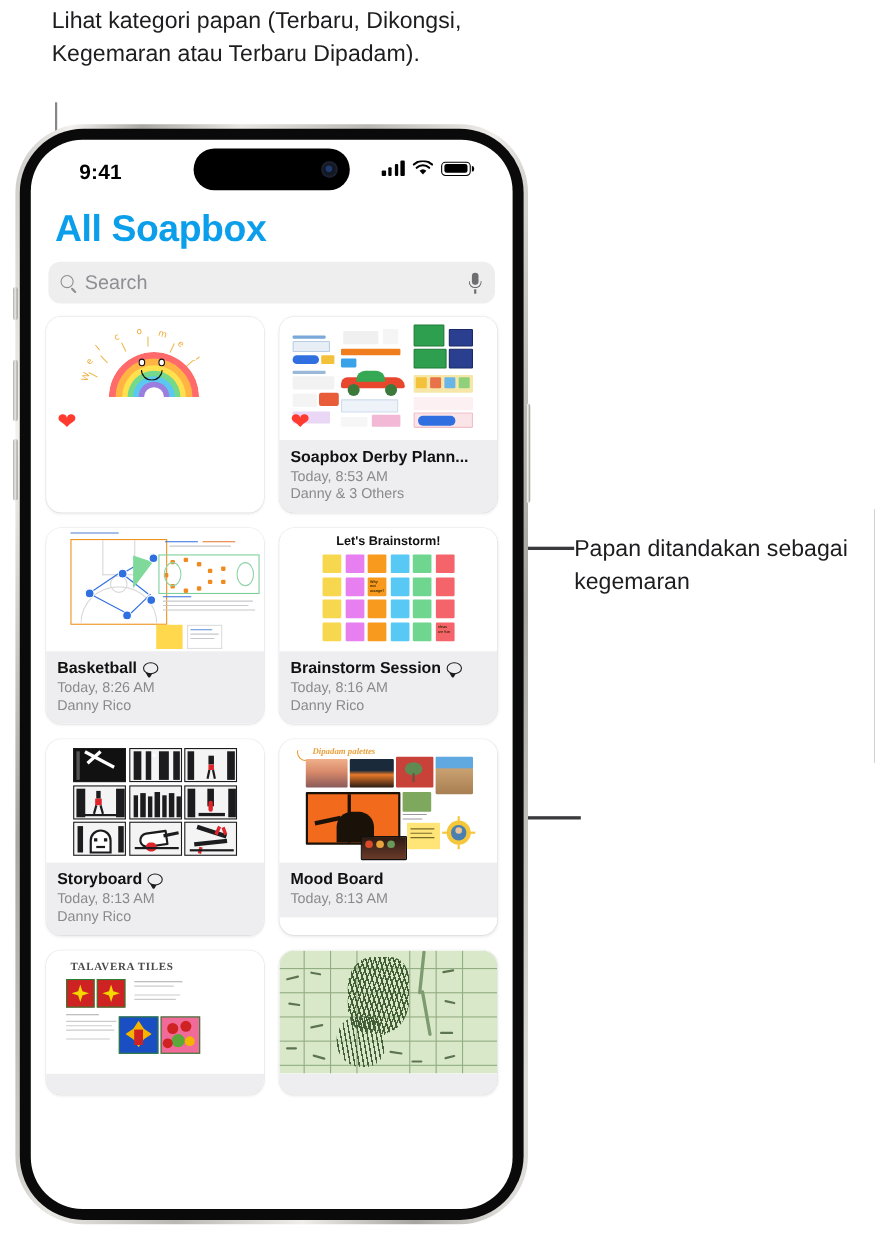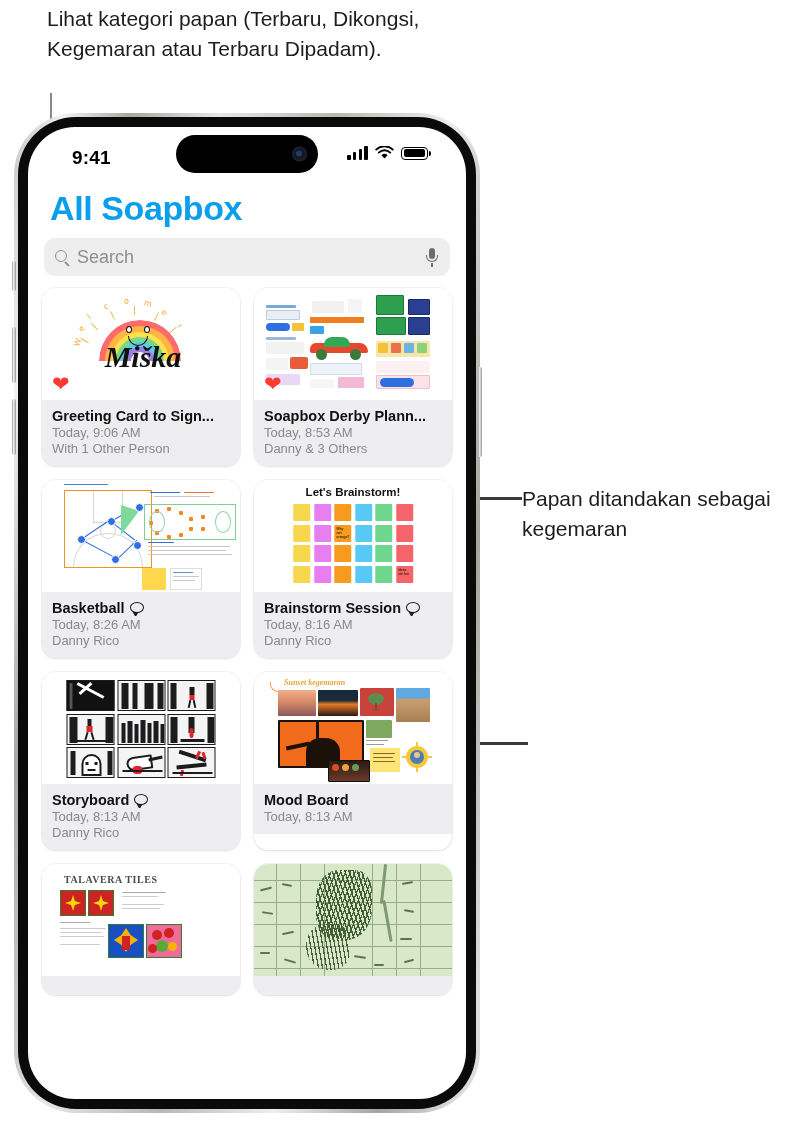--- a/index.html
+++ b/index.html
@@ -438,31 +438,23 @@
                     <i class="rb rb2"></i>
                     <i class="rb rb3"></i>
                   <i class="rb rb4"></i>
                     <i class="rb rb5"></i>
                     <i class="rb rb6"></i>
                     <i class="rb rb7"></i>
                 </div>
                 <i class="face-eye eye-l"></i>
                 <i class="face-eye eye-r"></i>
                 <i class="smile"></i>
-                <div class="miska">Miška</div>
               </div>
             </div>
             <span class="heart">❤</span>
-          </div>
-          <div class="meta">
-            <div class="meta-title">
-              <span class="txt">Greeting Card to Sign...</span>
-            </div>
-            <div class="meta-sub">Today, 9:06 AM</div>
-            <div class="meta-sub">With 1 Other Person</div>
           </div>
         </div>
 
         <div class="card">
           <div class="thumb">
             <div class="art">
               <div class="sbx">
 
                 <i class="sn" style="left:2px;  top:10px; width:30px; height:3px; background:#7aa8d8;"></i>
                 <i class="sn" style="left:2px;  top:15px; width:34px; height:10px; background:#e8eef6; border:0.6px solid #b9cde4;"></i>
@@ -722,21 +714,21 @@
             </div>
             <div class="meta-sub">Today, 8:13 AM</div>
             <div class="meta-sub">Danny Rico</div>
           </div>
         </div>
 
         <div class="card">
           <div class="thumb">
             <div class="art">
               <div class="mb">
-                <div class="mb-label">Sunset kegemaran</div>
+                <div class="mb-label">Dipadam palettes</div>
                 <i style="position:absolute; left:4px; top:6px; width:10px; height:10px;
                     border-left:1.6px solid #e8a33d; border-bottom:1.6px solid #e8a33d;
                     border-radius:0 0 0 8px;"></i>
 
                 <i class="photo" style="left:12px; top:14px; width:38px; height:26px;
                    background:linear-gradient(#f0b08a,#d88a6a 45%,#8a5a5a);"></i>
                 <i class="photo" style="left:52px; top:14px; width:40px; height:26px;
                    background:linear-gradient(#1b2a3a 40%,#e87a2a 55%,#2a1a12);"></i>
                 <i class="photo" style="left:94px; top:12px; width:34px; height:28px;
                    background:#c9423a;"></i>

